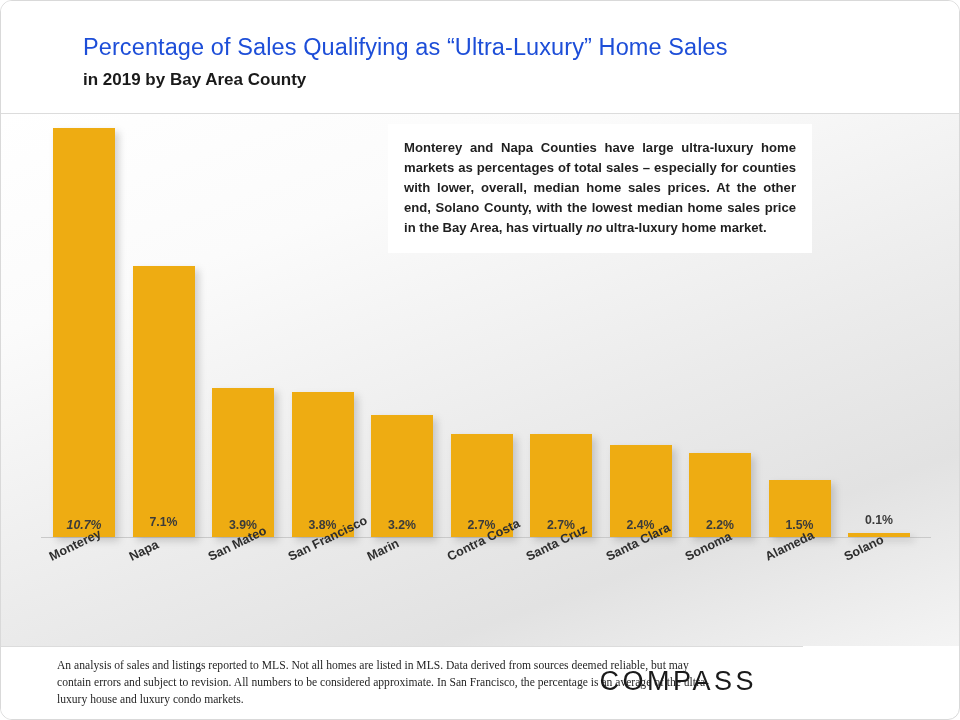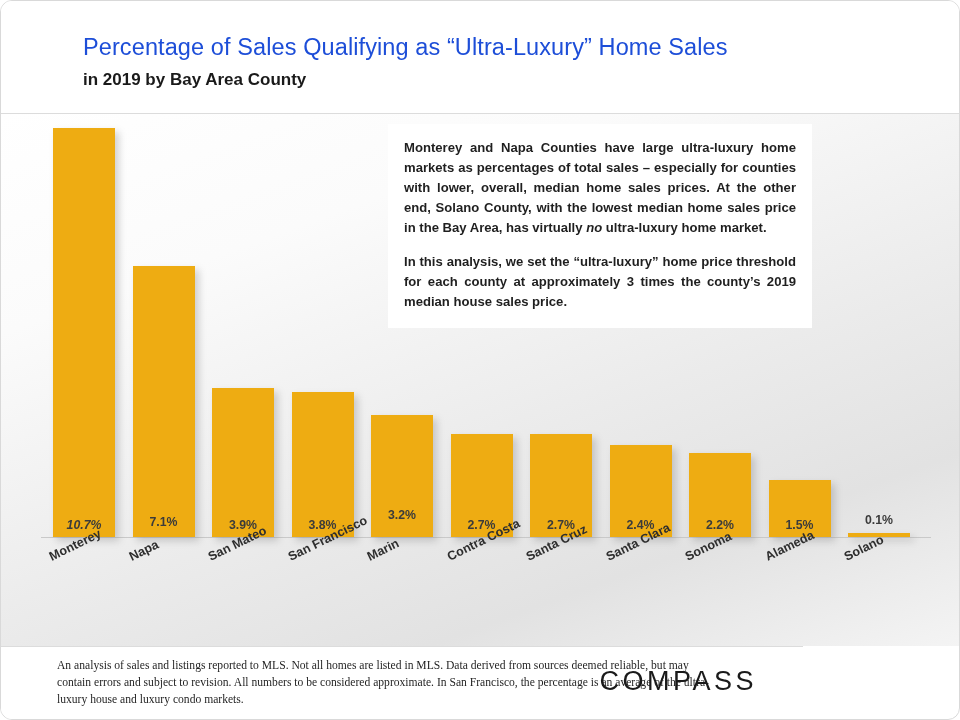--- a/index.html
+++ b/index.html
@@ -203,21 +203,21 @@
         <div class="bar-slot" style="left: 171px;">
           <div class="bar" style="height: 148.909px; background: rgb(238, 172, 18);"></div>
           <div class="bar-value" style="bottom: 5px;">3.9%</div>
         </div>
         <div class="bar-slot" style="left: 250.5px;">
           <div class="bar" style="height: 145.091px; background: rgb(238, 172, 18);"></div>
           <div class="bar-value" style="bottom: 5px;">3.8%</div>
         </div>
         <div class="bar-slot" style="left: 330px;">
           <div class="bar" style="height: 122.182px; background: rgb(238, 172, 18);"></div>
-          <div class="bar-value" style="bottom: 15px;">3.2%</div>
+          <div class="bar-value" style="bottom: 5px;">3.2%</div>
         </div>
         <div class="bar-slot" style="left: 409.5px;">
           <div class="bar" style="height: 103.091px; background: rgb(238, 172, 18);"></div>
           <div class="bar-value" style="bottom: 5px;">2.7%</div>
         </div>
         <div class="bar-slot" style="left: 489px;">
           <div class="bar" style="height: 103.091px; background: rgb(238, 172, 18);"></div>
           <div class="bar-value" style="bottom: 5px;">2.7%</div>
         </div>
         <div class="bar-slot" style="left: 568.5px;">
@@ -246,21 +246,20 @@
         <div class="cat-label" style="left: 443.5px; top: 437px;">Contra Costa</div>
         <div class="cat-label" style="left: 523px; top: 437px;">Santa Cruz</div>
         <div class="cat-label" style="left: 602.5px; top: 437px;">Santa Clara</div>
         <div class="cat-label" style="left: 682px; top: 437px;">Sonoma</div>
         <div class="cat-label" style="left: 761.5px; top: 437px;">Alameda</div>
         <div class="cat-label" style="left: 841px; top: 437px;">Solano</div>
       </div>
 
     <div class="callout">
       <p><span>Monterey and Napa Counties have large ultra-luxury home markets as percentages of total sales – especially for counties with lower, overall, median home sales prices. At the other end, Solano County, with the lowest median home sales price in the Bay Area, has virtually </span><em>no</em><span> ultra-luxury home market.</span></p>
-      <p>In this analysis, we set the “ultra-luxury” home price threshold for each county at approximately 3 times the county’s 2019 median house sales price.</p>
     </div>
   </div>
 
   <div class="footer">
     <div class="disclaimer">An analysis of sales and listings reported to MLS. Not all homes are listed in MLS. Data derived from sources deemed reliable, but may contain errors and subject to revision. All numbers to be considered approximate. In San Francisco, the percentage is an average of the ultra-luxury house and luxury condo markets.</div>
     <div class="brand">COMPASS</div>
   </div>
 
 </div>
 

